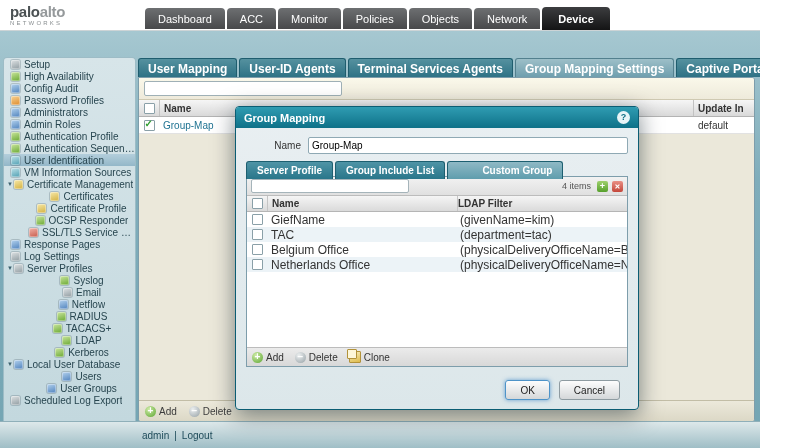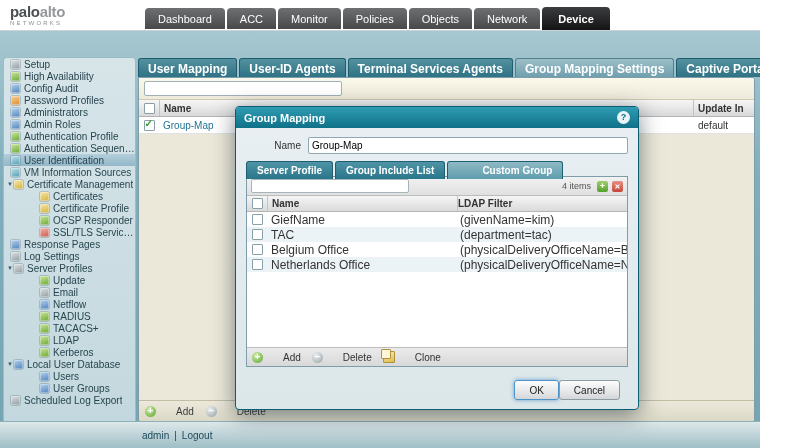--- a/index.html
+++ b/index.html
@@ -15,21 +15,21 @@
   .nav-tab{background:linear-gradient(180deg,#6d6f71,#48494b);color:#fff;font-size:11px;padding:5px 13px 4px;
            border-radius:4px 4px 0 0;cursor:pointer;white-space:nowrap;}
   .nav-tab.active{background:linear-gradient(180deg,#3c3d3f,#141415);padding:6px 16px 5px;font-weight:bold;}
   
   .sidebar{position:absolute;left:3px;top:57px;width:131px;bottom:26px;overflow:hidden;
            background:linear-gradient(180deg,#d7e5e9,#c3d8de);border:1px solid #9dbcc6;border-bottom:none;
            border-radius:4px 4px 0 0;z-index:1;}
   .sb-item{display:flex;align-items:center;height:12px;padding-left:7px;font-size:10px;color:#27454f;
            cursor:pointer;white-space:nowrap;overflow:hidden;}
   .sb-item.group{padding-left:2px;}
-  .sb-item.child{padding-left:36px;}
+  .sb-item.child{padding-left:25px;justify-content:center;}
   .sb-item.selected{background:linear-gradient(180deg,#b3cedb,#93b7c8);}
   .tri{font-size:6px;color:#3c606d;width:8px;text-align:center;flex:none;}
   .tri::before{content:"▼";}
   .ico{width:9px;height:9px;border-radius:2px;margin-right:4px;flex:none;
        box-shadow:inset 0 0 0 1px rgba(255,255,255,0.35),0 0 0 1px rgba(60,80,90,0.25);}
   .ic-gray{background:linear-gradient(160deg,#dfe3e5,#8f9ba0);}
   .ic-green{background:linear-gradient(160deg,#cbe6a0,#69a832);}
   .ic-blue{background:linear-gradient(160deg,#b5d3ee,#4f82bd);}
   .ic-orange{background:linear-gradient(160deg,#f7d394,#dd8b2e);}
   .ic-teal{background:linear-gradient(160deg,#bfe2e9,#4f9fb2);}
@@ -53,21 +53,21 @@
   .cb{width:9px;height:9px;background:#fff;border:1px solid #8aa0a8;border-radius:1px;display:inline-block;position:relative;cursor:pointer;}
   .cb.checked::before{content:"✓";position:absolute;left:0;top:-3px;font-size:10px;color:#2f9e2f;font-weight:bold;}
   .col-name{flex:1;border-left:1px solid #c2c2c2;padding-left:4px;height:100%;display:flex;align-items:center;}
   .col-update{width:56px;border-left:1px solid #c2c2c2;padding-left:4px;height:100%;display:flex;align-items:center;
               overflow:hidden;white-space:nowrap;}
   .trow{height:16px;display:flex;align-items:center;font-size:10px;background:#fff;border-bottom:1px solid #e2e2e2;color:#333;cursor:pointer;}
   .row-name{flex:1;padding-left:4px;color:#1f7392;}
   .row-update{width:56px;padding-left:4px;}
   .cbottom{position:absolute;left:0;right:0;bottom:0;height:20px;background:linear-gradient(180deg,#ece9db,#dcd8c6);
            border-top:1px solid #c2bda6;display:flex;align-items:center;gap:12px;padding:0 6px;font-size:10px;color:#3c3c3c;}
-  .tb-btn{display:flex;align-items:center;gap:20px;cursor:pointer;}
+  .tb-btn{display:flex;align-items:center;gap:3px;cursor:pointer;}
   .icon-plus-circle,.icon-minus-circle{width:11px;height:11px;border-radius:50%;color:#fff;font-size:10px;
            line-height:11px;text-align:center;font-weight:bold;flex:none;}
   .icon-plus-circle{background:radial-gradient(circle at 35% 30%,#cdeaa5,#5ca631);}
   .icon-plus-circle::before{content:"+";display:block;margin-top:-1px;}
   .icon-minus-circle{background:radial-gradient(circle at 35% 30%,#eceff0,#96a1a6);}
   .icon-minus-circle::before{content:"−";display:block;margin-top:-1px;}
   .icon-clone{width:10px;height:10px;background:linear-gradient(160deg,#f9efc0,#ddba4a);border:1px solid #b2923a;
               border-radius:1px;position:relative;flex:none;}
   .icon-clone::before{content:"";position:absolute;left:-3px;top:-3px;width:8px;height:8px;background:#fdf6d8;
               border:1px solid #b2923a;border-radius:1px;}
@@ -103,21 +103,21 @@
   .pthead{height:15px;background:linear-gradient(180deg,#f5f5f5,#dadada);border-bottom:1px solid #b5b5b5;
           display:flex;align-items:center;font-size:10px;font-weight:bold;color:#333;}
   .pcol-name{width:185px;border-left:1px solid #c5c5c5;padding-left:4px;height:100%;display:flex;align-items:center;flex:none;}
   .pcol-filter{flex:1;border-left:1px solid #c5c5c5;height:100%;display:flex;align-items:center;}
   .prow{height:15px;display:flex;align-items:center;font-size:12px;color:#333;background:#fff;cursor:pointer;}
   .prow.alt{background:#ecf3f7;}
   .pname{width:185px;padding-left:4px;flex:none;overflow:hidden;white-space:nowrap;}
   .pfil{flex:1;padding-left:4px;overflow:hidden;white-space:nowrap;}
   .pbottom{position:absolute;left:0;right:0;bottom:0;height:18px;background:linear-gradient(180deg,#ebebeb,#d8d8d8);
            border-top:1px solid #bcbcbc;display:flex;align-items:center;gap:11px;padding:0 5px;font-size:10px;color:#333;}
-  .dfooter{position:absolute;right:18px;bottom:9px;display:flex;}
+  .dfooter{position:absolute;right:18px;bottom:9px;display:flex;gap:9px;}
   .btn{height:20px;font-size:10px;font-family:inherit;border:1px solid #8e9ba1;border-radius:3px;
        background:linear-gradient(180deg,#fdfdfd,#d4d7d9);padding:0 14px;cursor:pointer;color:#222;}
   .btn.ok{border-color:#4e93c8;box-shadow:0 0 4px rgba(70,140,200,0.8);}
   
   .footer{position:absolute;left:0;right:0;bottom:0;height:26px;background:linear-gradient(180deg,#dde8ea,#9fbec6);
           border-top:1px solid #8fafb9;display:flex;align-items:center;padding-left:142px;font-size:10px;color:#1d4a59;gap:5px;z-index:3;}
   .footer .logout{cursor:pointer;}
 </style>
 </head>
 <body>
@@ -210,21 +210,21 @@
         <span class="ico ic-gray"></span>
         <span class="sb-label">Log Settings</span>
       </div>
     <div class="sb-item group">
         <span class="tri"></span>
         <span class="ico ic-gray"></span>
         <span class="sb-label">Server Profiles</span>
       </div>
     <div class="sb-item child">
         <span class="ico ic-green"></span>
-        <span class="sb-label">Update</span>
+        <span class="sb-label">Syslog</span>
       </div>
     <div class="sb-item child">
         <span class="ico ic-gray"></span>
         <span class="sb-label">Email</span>
       </div>
     <div class="sb-item child">
         <span class="ico ic-blue"></span>
         <span class="sb-label">Netflow</span>
       </div>
     <div class="sb-item child">

